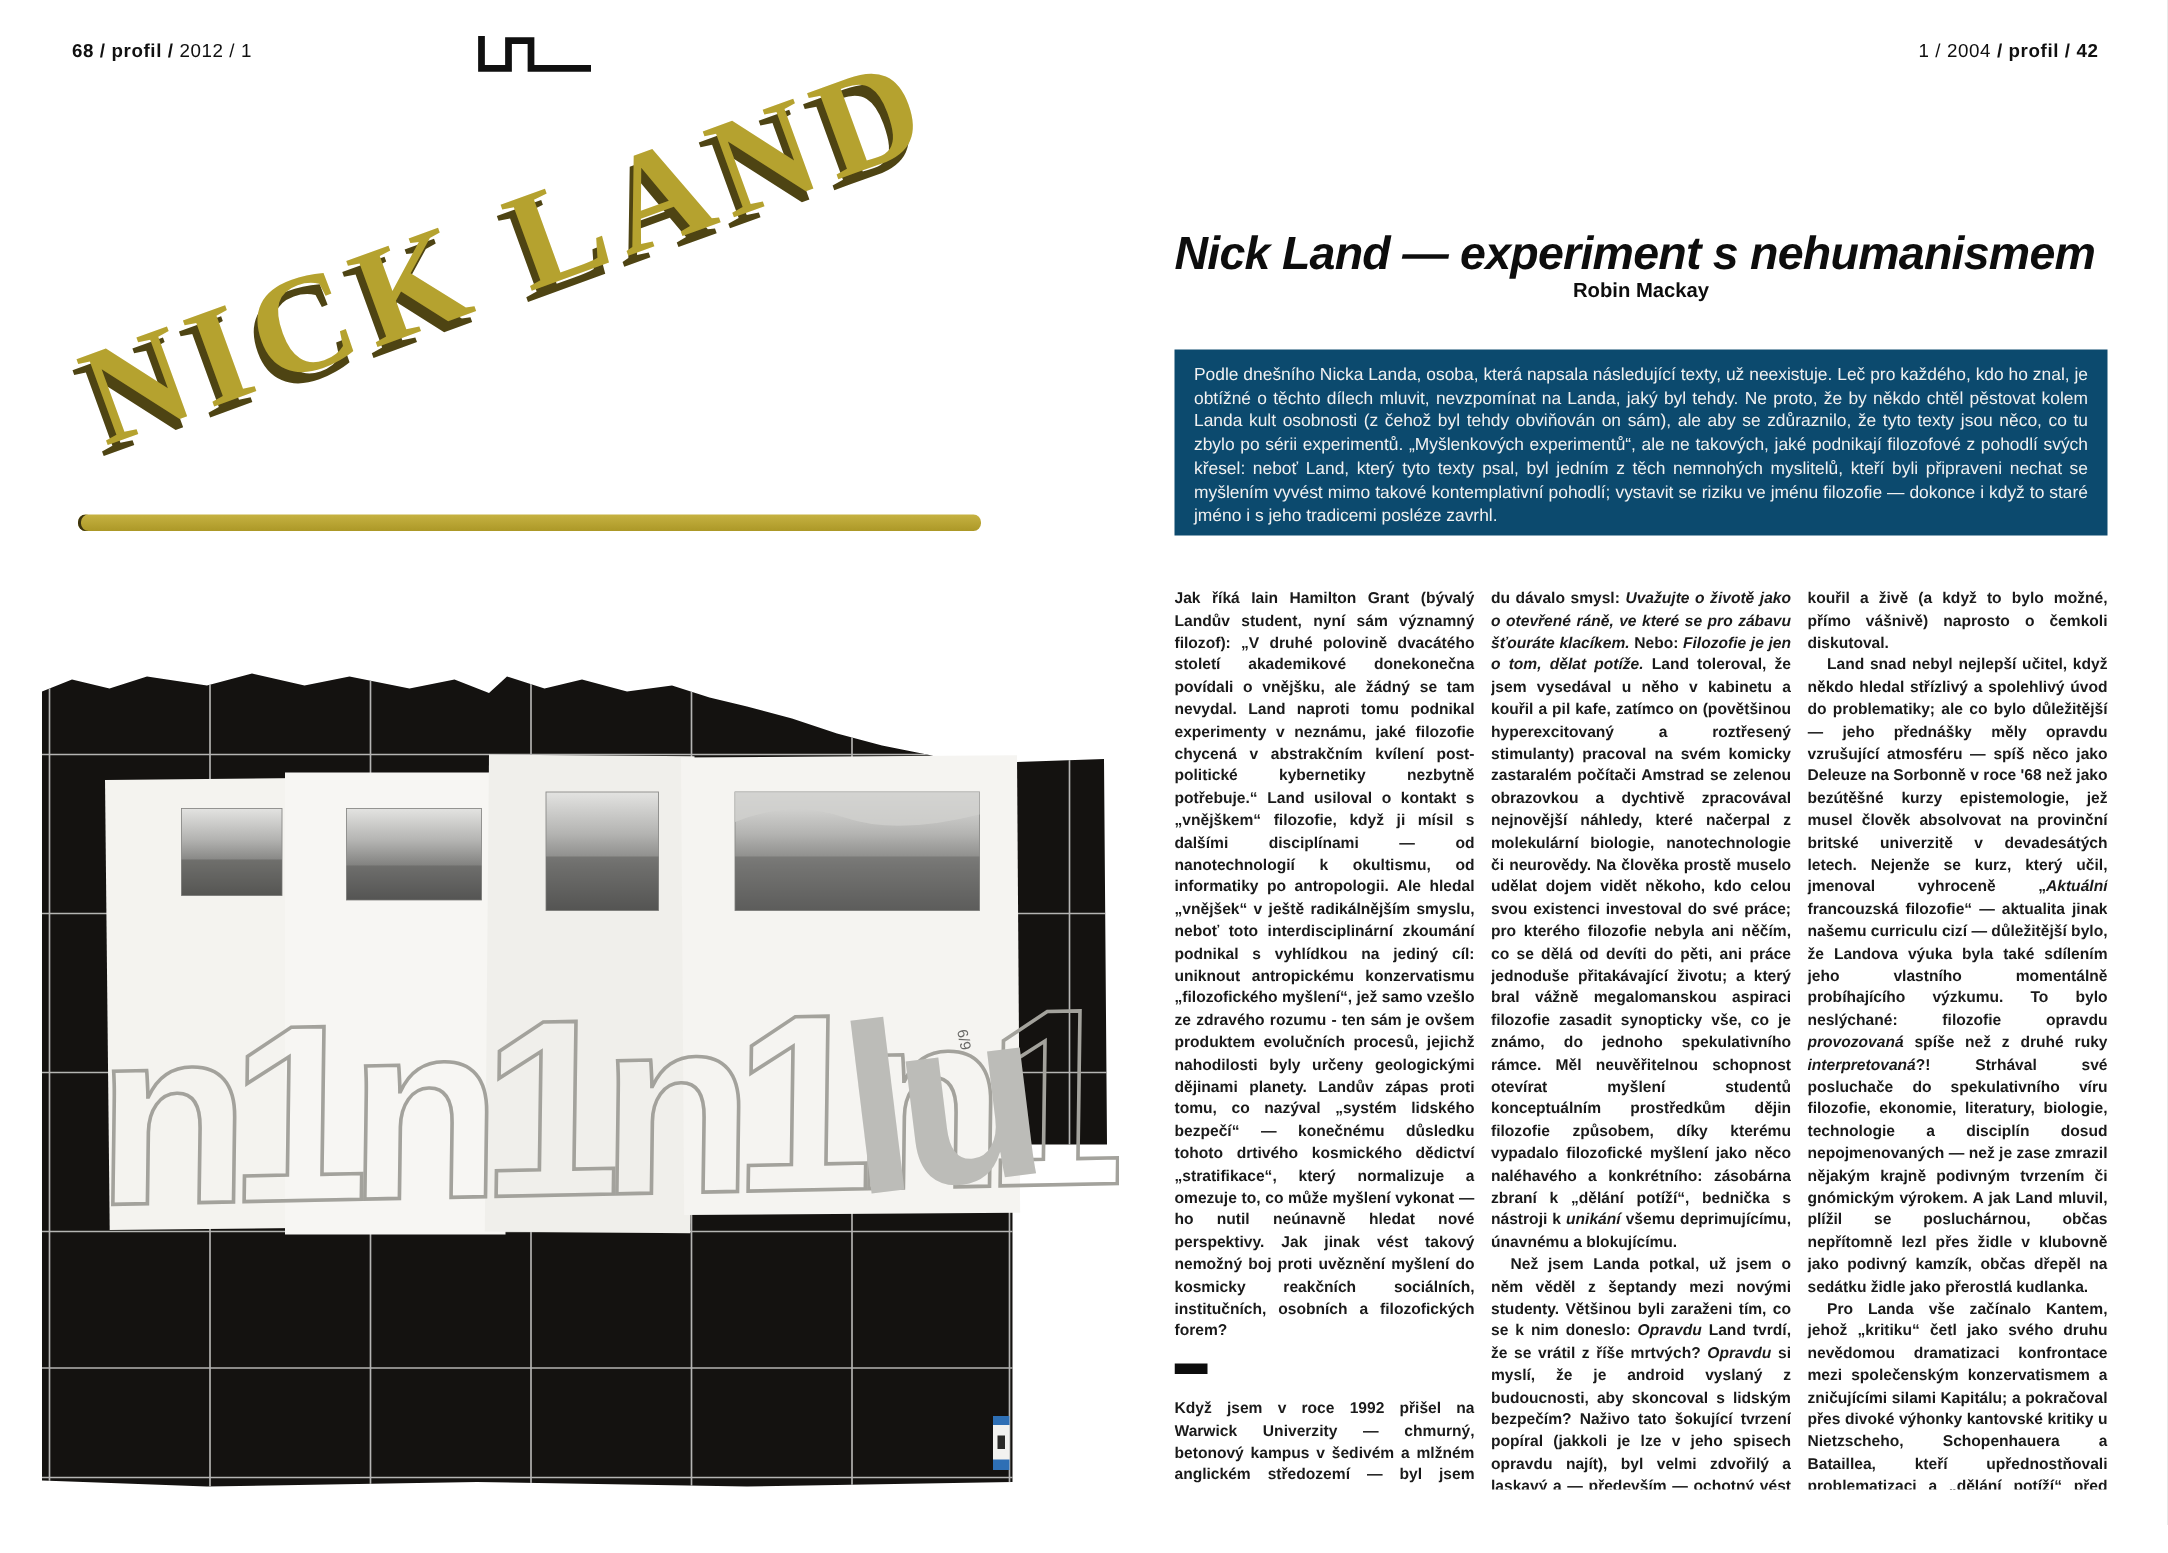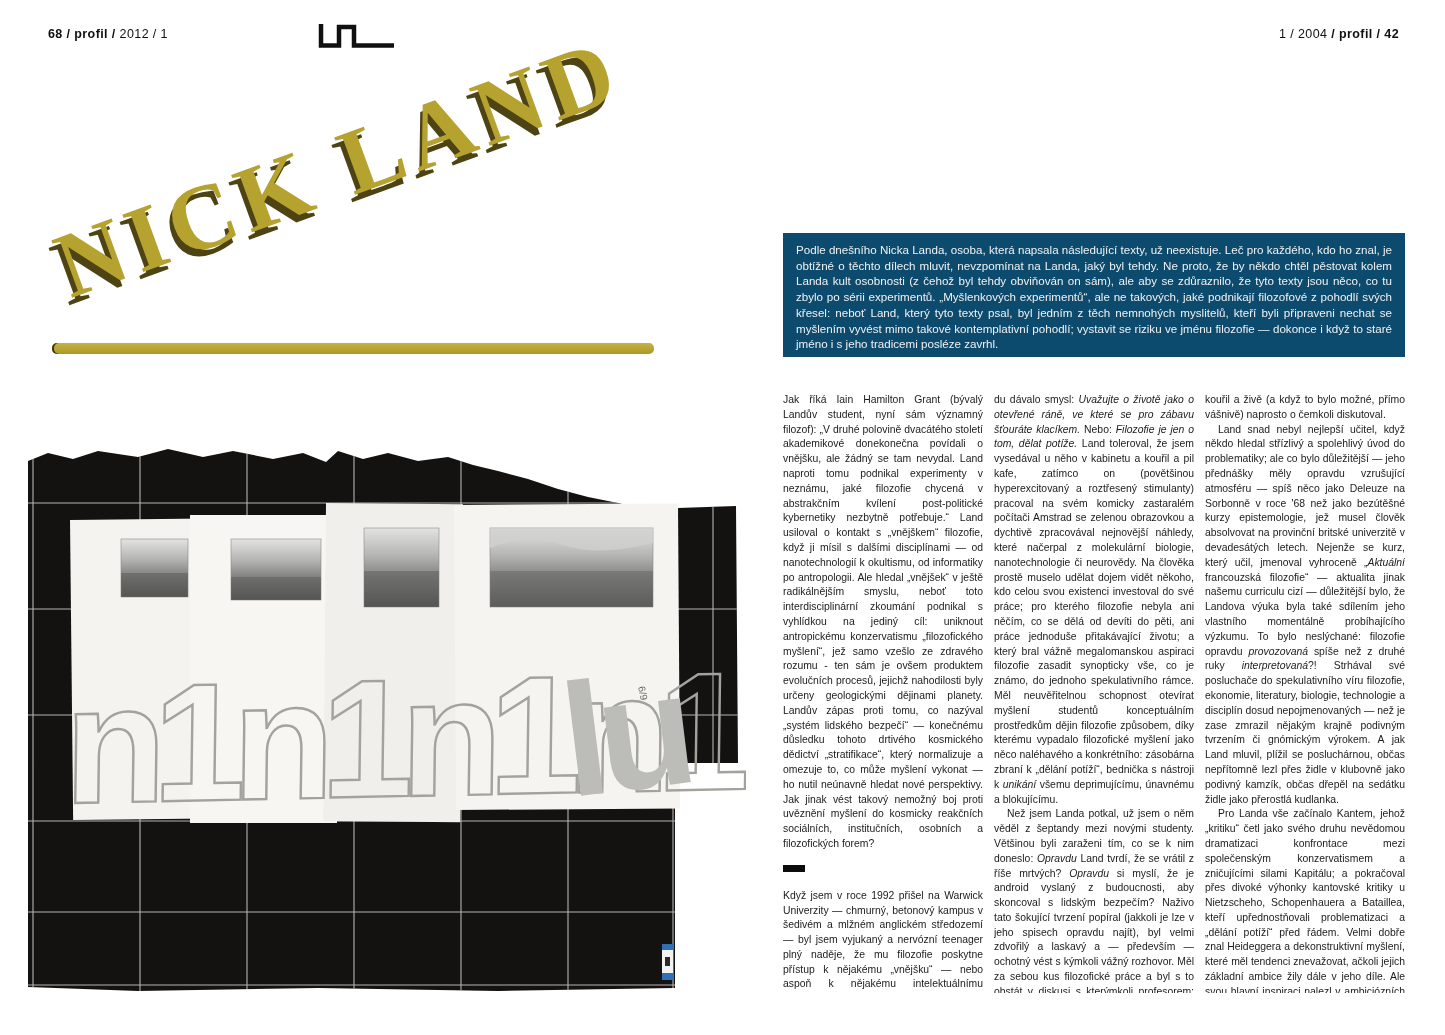--- a/index.html
+++ b/index.html
@@ -25,21 +25,21 @@
   
   .article-title{position:absolute;left:783px;top:130px;width:622px;
                  font-size:31px;font-weight:bold;font-style:italic;letter-spacing:-.5px;
                  white-space:nowrap;color:#0d0d0d;}
   .byline{position:absolute;left:783px;top:186px;width:622px;text-align:center;
           font-size:13.5px;font-weight:bold;color:#0d0d0d;}
   .leadbox{position:absolute;left:783px;top:233px;width:622px;height:124px;box-sizing:border-box;
            background:#0c4a6e;color:#f1f1f1;padding:9px 13px;
            font-size:11.6px;line-height:15.7px;text-align:justify;}
   .bodytext{position:absolute;left:783px;top:393px;width:622px;height:600px;display:flex;gap:11px;overflow:hidden;}
-  .col{width:200px;font-size:10.4px;line-height:14.8px;text-align:justify;color:#1a1a1a;overflow:hidden;}
+  .col{width:200px;font-size:10.4px;line-height:14.8px;text-align:justify;color:#1a1a1a;overflow:hidden;font-weight:bold;}
   .col p{margin:0;}
   .col p.indent{text-indent:13px;}
   .dashmark{width:22px;height:7px;background:#0c0c0c;margin:13px 0 17px 0;}
   i{font-style:italic;}
 </style>
 </head>
 <body>
 
 <div class="spread">
 
@@ -118,20 +118,22 @@
     <text x="620" y="242" font-size="10" fill="#6a6a68" transform="rotate(78 620 242)">6/9</text>
 
     <g>
       <rect x="644" y="499" width="11" height="36" fill="#f2f2f0"></rect>
       <rect x="644" y="499" width="11" height="6" fill="#2e6fb5"></rect>
       <rect x="644" y="528" width="11" height="7" fill="#2e6fb5"></rect>
       <rect x="647" y="512" width="5" height="9" fill="#2a2a28"></rect>
     </g>
   </svg>
 
+  <h1 class="article-title">Nick Land — experiment s nehumanismem</h1>
+  <div class="byline">Robin Mackay</div>
 
   <div class="leadbox">Podle dnešního Nicka Landa, osoba, která napsala následující texty, už neexistuje. Leč pro každého, kdo ho znal, je obtížné o těchto dílech mluvit, nevzpomínat na Landa, jaký byl tehdy. Ne proto, že by někdo chtěl pěstovat kolem Landa kult osobnosti (z čehož byl tehdy obviňován on sám), ale aby se zdůraznilo, že tyto texty jsou něco, co tu zbylo po sérii experimentů. „Myšlenkových experimentů“, ale ne takových, jaké podnikají filozofové z pohodlí svých křesel: neboť Land, který tyto texty psal, byl jedním z těch nemnohých myslitelů, kteří byli připraveni nechat se myšlením vyvést mimo takové kontemplativní pohodlí; vystavit se riziku ve jménu filozofie — dokonce i když to staré jméno i s jeho tradicemi posléze zavrhl.</div>
 
   <div class="bodytext">
     <div class="col">
       <p>Jak říká Iain Hamilton Grant (bývalý Landův student, nyní sám významný filozof): „V druhé polovině dvacátého století akademikové donekonečna povídali o vnějšku, ale žádný se tam nevydal. Land naproti tomu podnikal experimenty v neznámu, jaké filozofie chycená v abstrakčním kvílení post-politické kybernetiky nezbytně potřebuje.“ Land usiloval o kontakt s „vnějškem“ filozofie, když ji mísil s dalšími disciplínami — od nanotechnologií k okultismu, od informatiky po antropologii. Ale hledal „vnějšek“ v ještě radikálnějším smyslu, neboť toto interdisciplinární zkoumání podnikal s vyhlídkou na jediný cíl: uniknout antropickému konzervatismu „filozofického myšlení“, jež samo vzešlo ze zdravého rozumu - ten sám je ovšem produktem evolučních procesů, jejichž nahodilosti byly určeny geologickými dějinami planety. Landův zápas proti tomu, co nazýval „systém lidského bezpečí“ — konečnému důsledku tohoto drtivého kosmického dědictví „stratifikace“, který normalizuje a omezuje to, co může myšlení vykonat — ho nutil neúnavně hledat nové perspektivy. Jak jinak vést takový nemožný boj proti uvěznění myšlení do kosmicky reakčních sociálních, institučních, osobních a filozofických forem?</p>
       <div class="dashmark"></div>
       <p>Když jsem v roce 1992 přišel na Warwick Univerzity — chmurný, betonový kampus v šedivém a mlžném anglickém středozemí — byl jsem vyjukaný a nervózní teenager plný naděje, že mu filozofie poskytne přístup k nějakému „vnějšku“ — nebo aspoň k nějakému intelektuálnímu dobrodružství. Během několika týdnů mě téměř zcela přemohlo zklamání a děs z akademického života, a tak pro mě bylo úlevou, když jsem konečně narazil na přednášejícího, který říkal něco, co oprav-</p>
     </div>
     <div class="col">

